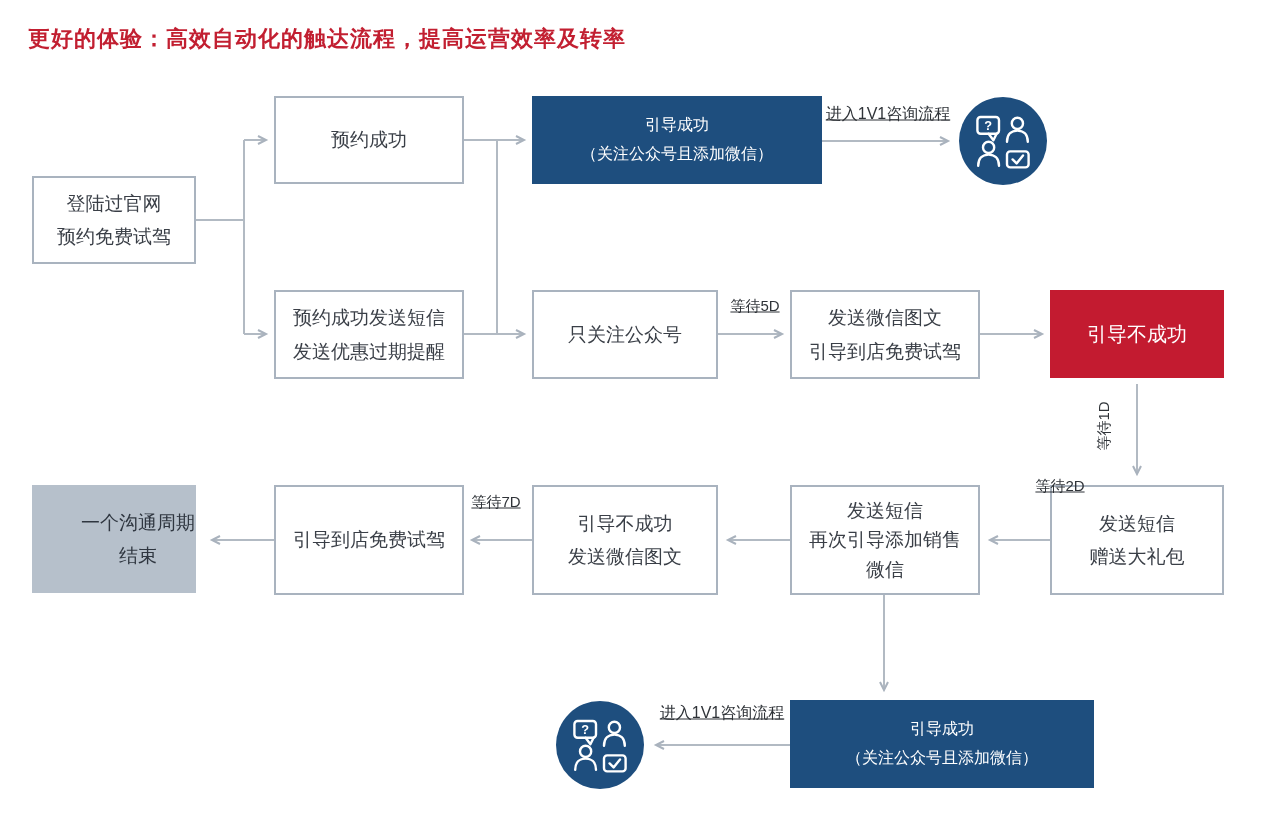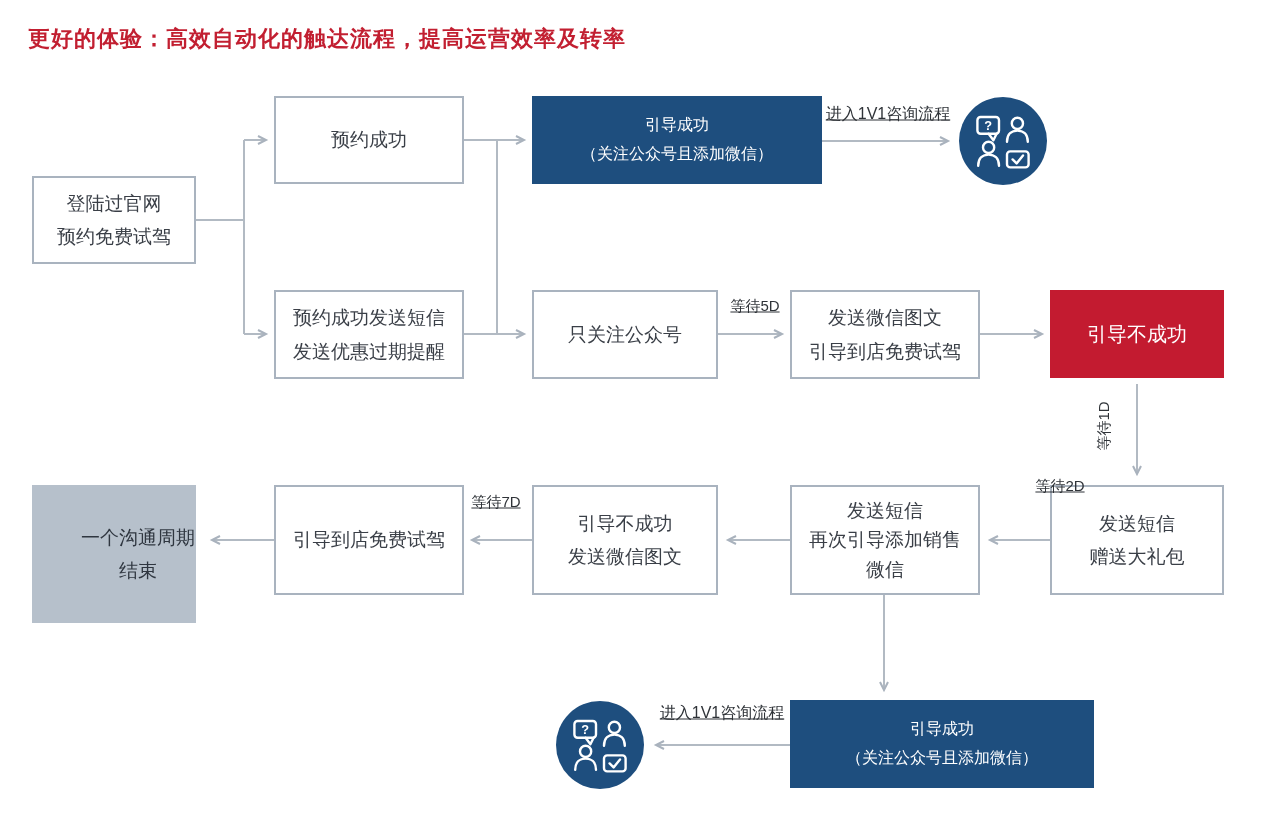--- a/index.html
+++ b/index.html
@@ -105,21 +105,21 @@
 
   <div class="node outline" style="left:790px;top:290px;width:190px;height:89px;">
     <div>发送微信图文</div>
     <div>引导到店免费试驾</div>
   </div>
 
   <div class="node red" style="left:1050px;top:290px;width:174px;height:88px;">
     <div>引导不成功</div>
   </div>
 
-  <div class="node gray" style="left:32px;top:485px;width:164px;height:138px;padding-left:48px;">
+  <div class="node gray" style="left:32px;top:485px;width:164px;height:108px;padding-left:48px;">
     <div>一个沟通周期</div>
     <div>结束</div>
   </div>
 
   <div class="node outline" style="left:274px;top:485px;width:190px;height:110px;">
     <div>引导到店免费试驾</div>
   </div>
 
   <div class="node outline" style="left:532px;top:485px;width:186px;height:110px;">
     <div>引导不成功</div>

